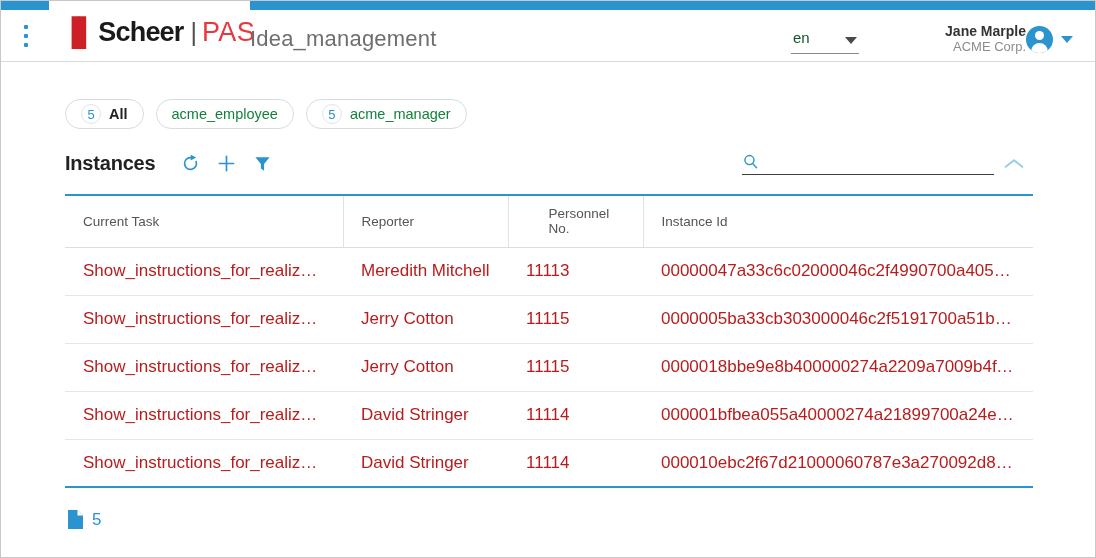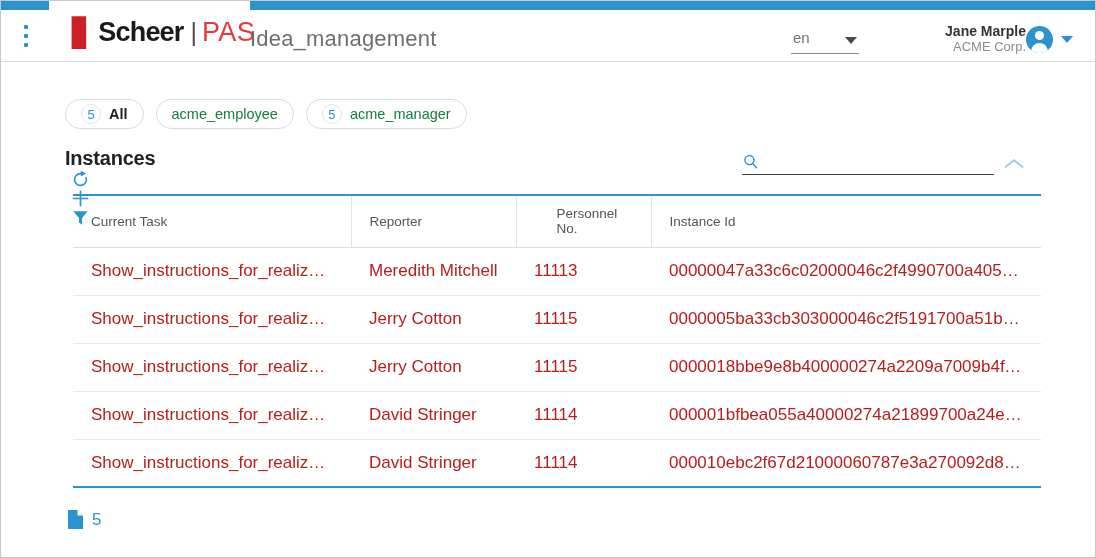--- a/index.html
+++ b/index.html
@@ -115,21 +115,21 @@
     left: 790px; top: 18px;
     width: 68px;
     height: 26px;
     border-bottom: 1px solid #8a8a8a;
     cursor: pointer;
   }
   .lang-value {
     position: absolute;
     left: 2px; top: 1px;
     font-size: 15px;
-    color: #737373;
+    color: #14532d;
   }
   .caret-down {
     position: absolute;
     right: 2px; top: 9px;
     width: 0; height: 0;
     border-left: 6px solid transparent;
     border-right: 6px solid transparent;
     border-top: 7px solid #4a4a4a;
   }
 
@@ -228,23 +228,22 @@
   .chip.active .chip-label {
     font-weight: bold;
     color: #222222;
   }
 
   
   .section-head {
     position: absolute;
     top: 146px; left: 64px;
     display: flex;
-    align-items: flex-start;
+    align-items: center;
     height: 32px;
-    flex-direction: column;
   }
   .section-title {
     font-size: 20px;
     font-weight: bold;
     color: #222222;
     margin-right: 20px;
     letter-spacing: -0.2px;
   }
   .tool-icon {
     width: 30px; height: 28px;
@@ -282,21 +281,21 @@
     width: 24px; height: 20px;
     display: flex;
     align-items: center;
     justify-content: center;
     cursor: pointer;
   }
 
   
   .table-wrap {
     position: absolute;
-    top: 193px; left: 72px;
+    top: 193px; left: 64px;
     width: 968px;
   }
   table {
     width: 968px;
     border-collapse: collapse;
     table-layout: fixed;
   }
   thead th {
     border-top: 2px solid #2b93ce;
     border-bottom: 1px solid #dddddd;

